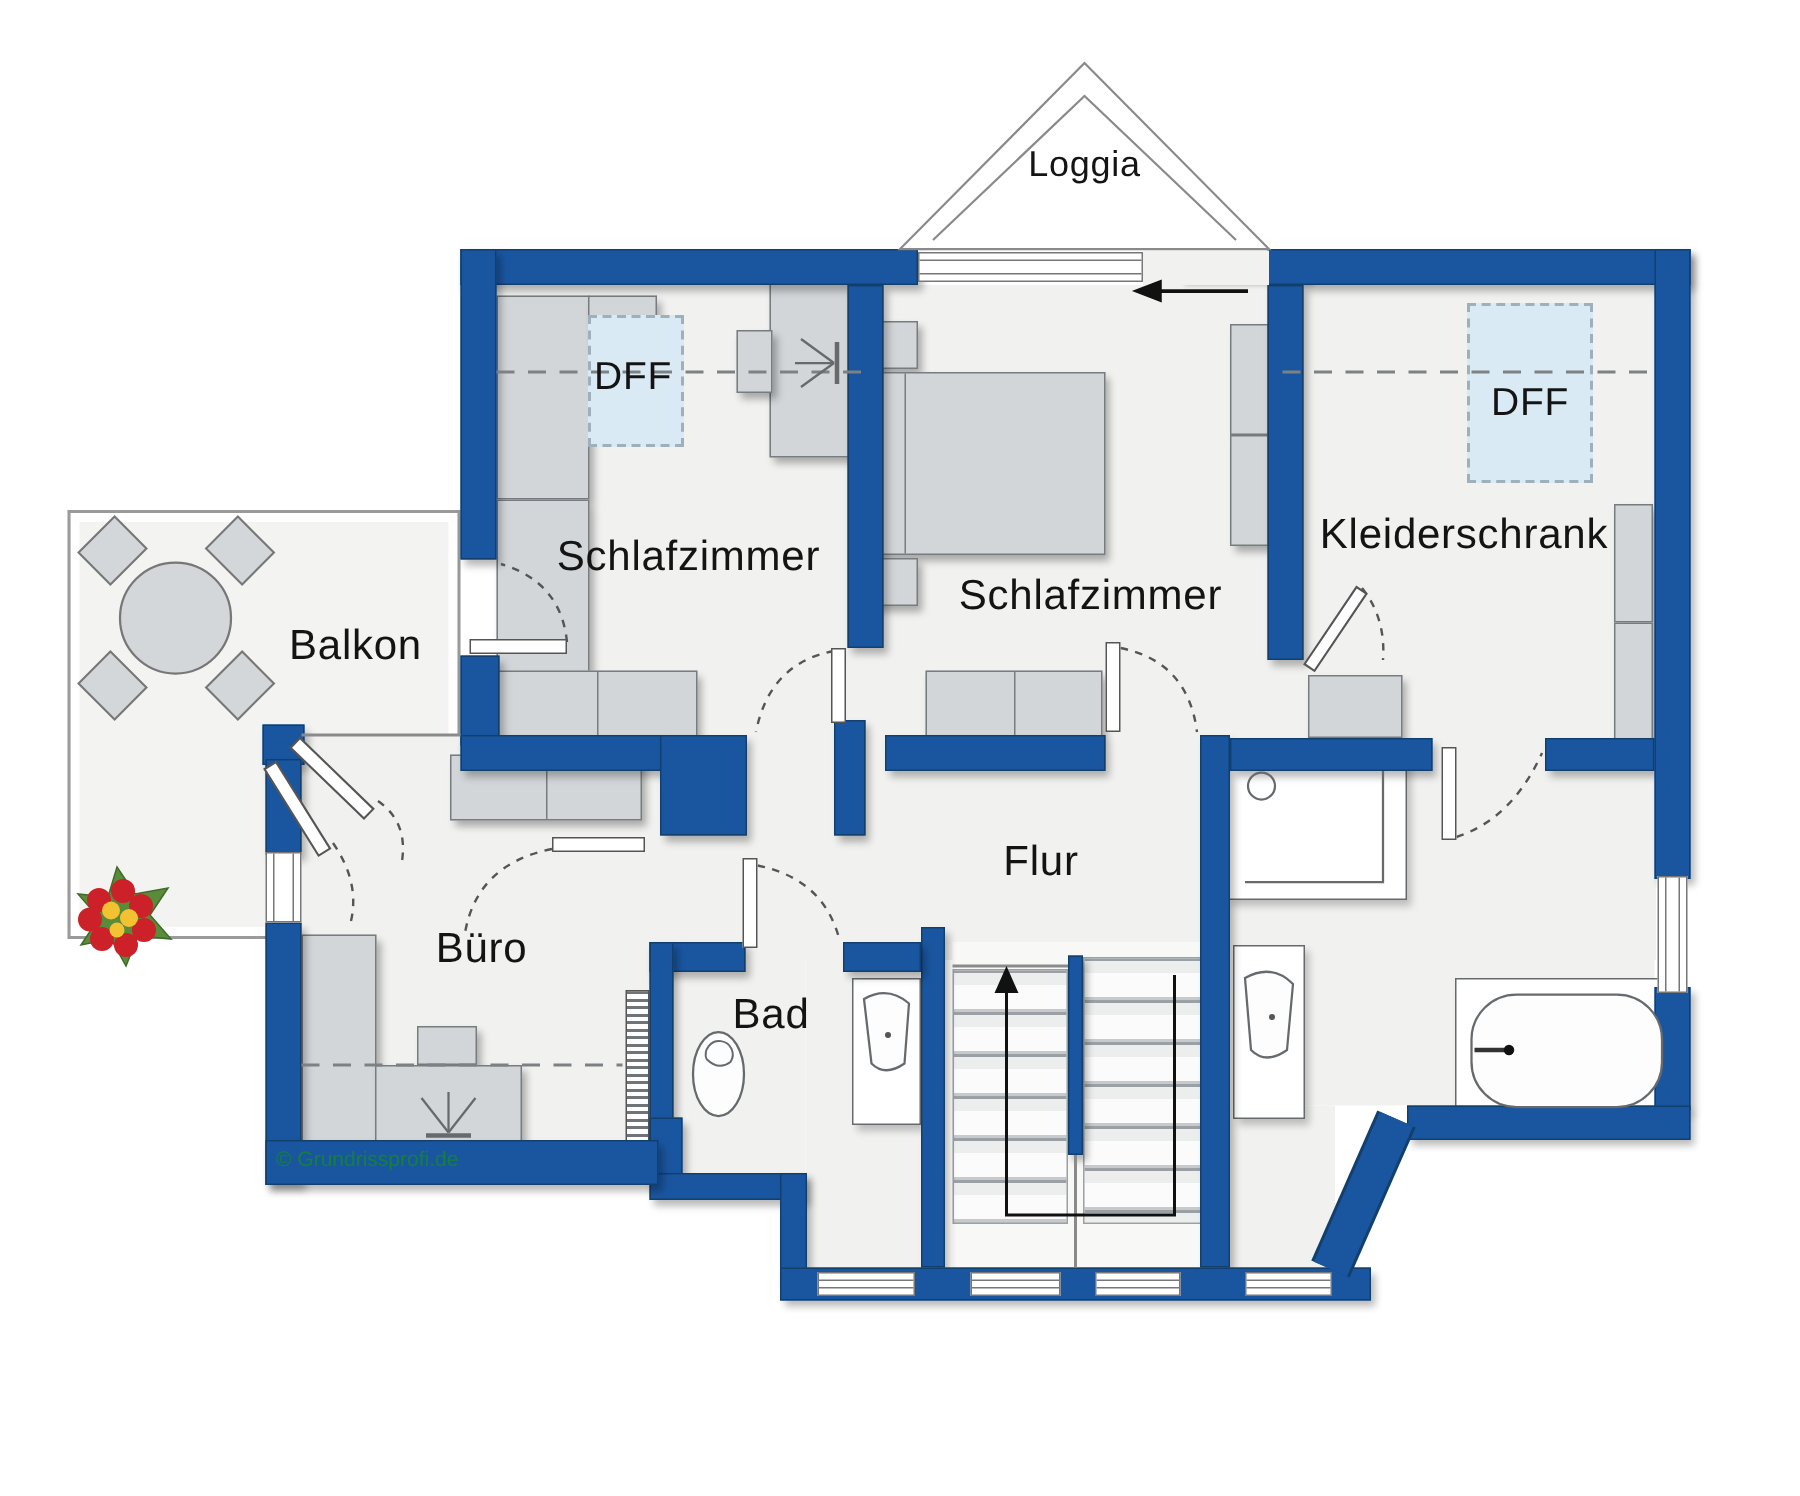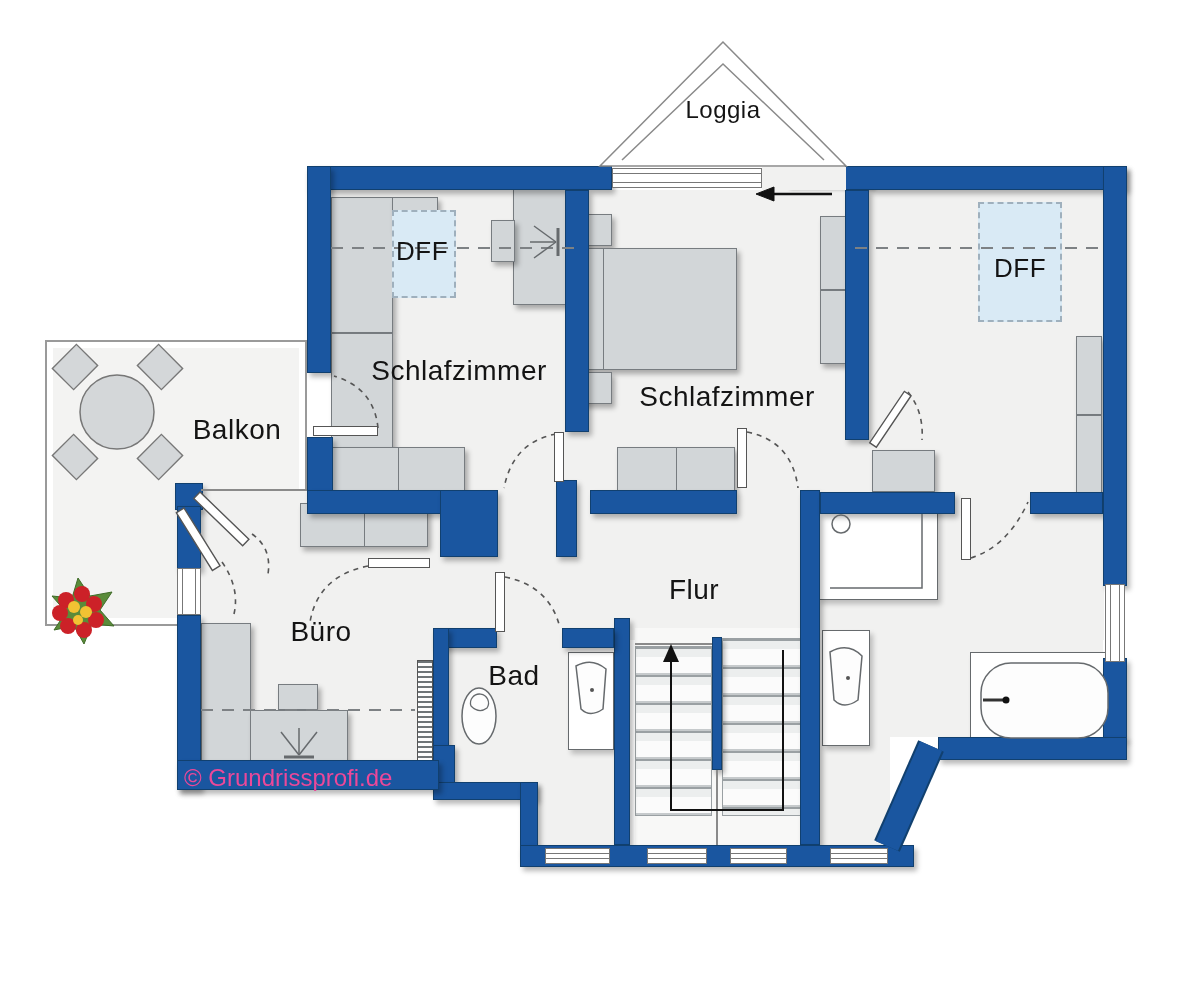--- a/index.html
+++ b/index.html
@@ -16,21 +16,21 @@
   .win-h::before{content:"";position:absolute;left:0;right:0;top:4px;height:1px;background:#777;}
   .win-h::after{content:"";position:absolute;left:0;right:0;bottom:4px;height:1px;background:#777;}
   .win-v{position:absolute;background:#fff;border:1px solid #777;box-sizing:border-box;}
   .win-v::before{content:"";position:absolute;top:0;bottom:0;left:4px;width:1px;background:#777;}
   .win-v::after{content:"";position:absolute;top:0;bottom:0;right:4px;width:1px;background:#777;}
   .leaf{position:absolute;background:#fff;border:1px solid #555;box-sizing:border-box;}
   .stairs{position:absolute;background:repeating-linear-gradient(to bottom,#9aa0a3 0 2px,#eceeee 2px 10px,#fbfbfb 10px 26px,#c6cacc 26px 28px);border:1px solid #9aa0a3;box-sizing:border-box;}
   .radiator{position:absolute;background:repeating-linear-gradient(to bottom,#6e7477 0 2px,#fdfdfd 2px 5px);border:1px solid #555;box-sizing:border-box;}
   .lbl{position:absolute;transform:translate(-50%,-50%);font-size:28px;color:#141414;white-space:nowrap;letter-spacing:.5px;}
   .lbl.small{font-size:24px;}
-  .copyright{position:absolute;left:184px;top:764px;font-size:24px;color:#ec4899;z-index:30;}
+  .copyright{position:absolute;left:184px;top:764px;font-size:14px;color:#15803d;z-index:30;}
   .caption{position:absolute;left:57px;top:928px;font-size:23px;color:#111;}
   svg.overlay{position:absolute;left:0;top:0;z-index:20;pointer-events:none;}
   .lbl{z-index:25;}
   .gap{position:absolute;background:#f1f1f0;}
 </style>
 </head>
 <body>
 
 <div id="plan">
 
@@ -246,19 +246,20 @@
   <div class="leaf" style="left:737px;top:428px;width:10px;height:60px;z-index:21;"></div>
   <div class="leaf" style="left:368px;top:558px;width:62px;height:10px;z-index:21;"></div>
   <div class="leaf" style="left:495px;top:572px;width:10px;height:60px;z-index:21;"></div>
   <div class="leaf" style="left:961px;top:498px;width:10px;height:62px;z-index:21;"></div>
 
   <div class="lbl small" style="left:723px;top:110px;">Loggia</div>
   <div class="lbl" style="left:422px;top:251px;font-size:26px;">DFF</div>
   <div class="lbl" style="left:1020px;top:268px;font-size:26px;">DFF</div>
   <div class="lbl" style="left:459px;top:371px;">Schlafzimmer</div>
   <div class="lbl" style="left:727px;top:397px;">Schlafzimmer</div>
+  <div class="lbl" style="left:976px;top:356px;">Kleiderschrank</div>
   <div class="lbl" style="left:237px;top:430px;">Balkon</div>
   <div class="lbl" style="left:321px;top:632px;">Büro</div>
   <div class="lbl" style="left:514px;top:676px;">Bad</div>
-  <div class="lbl" style="left:694px;top:590px;">Flur</div>
+  <div class="lbl" style="left:694px;top:574px;">Flur</div>
 
   <div class="copyright">© Grundrissprofi.de</div>
 </div>
 
 </body></html>

